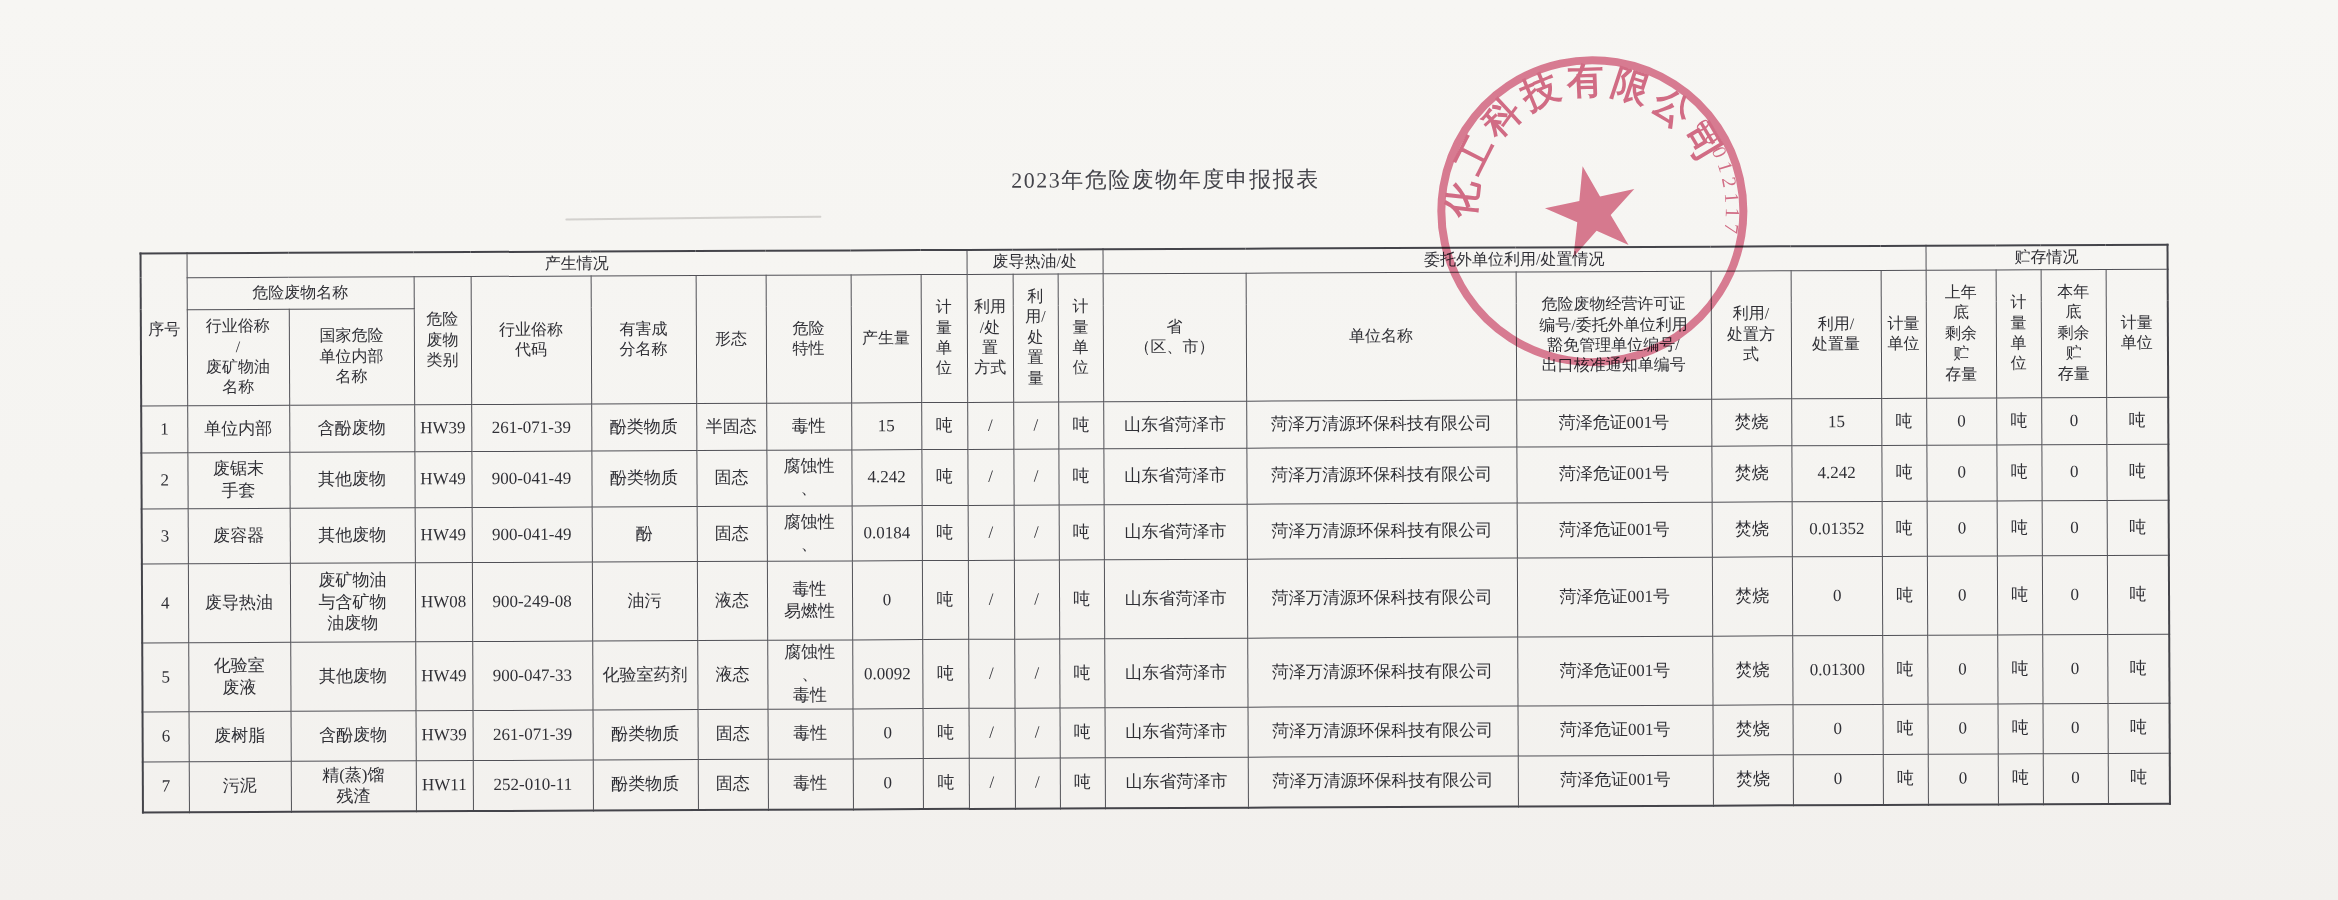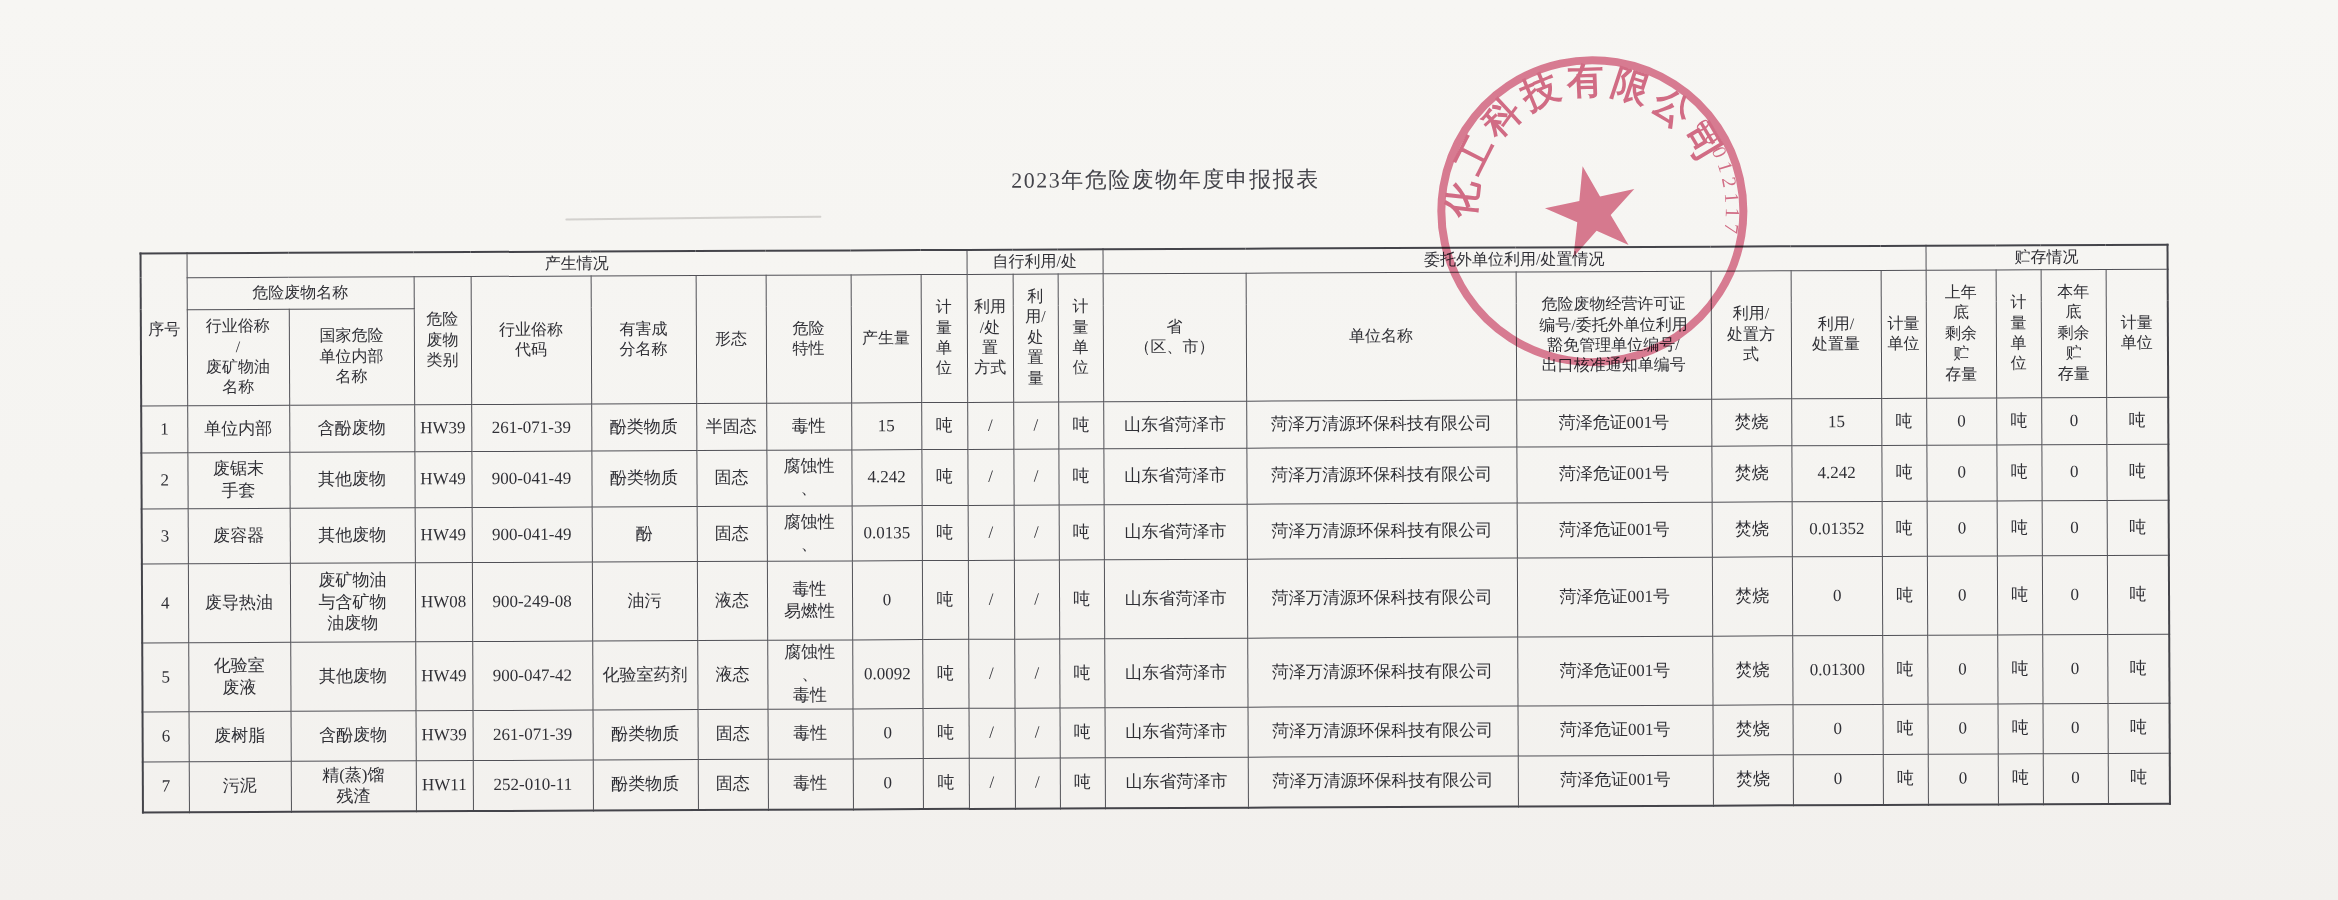--- a/index.html
+++ b/index.html
@@ -84,21 +84,21 @@
         <col style="width:45px">
           <col style="width:70px">
           <col style="width:45px">
         <col style="width:65px">
           <col style="width:62px">
       </colgroup>
       <thead>
         <tr class="hr1">
           <th rowspan="3">序号</th>
           <th colspan="9">产生情况</th>
-          <th colspan="3">自行利用/处</th>
+          <th colspan="3">废导热油/处</th>
           <th colspan="6">委托外单位利用/处置情况</th>
           <th colspan="4">贮存情况</th>
         </tr>
         <tr class="hr2">
           <th colspan="2">危险废物名称</th>
           <th rowspan="2">危险
 废物
 类别</th>
           <th rowspan="2">行业俗称
 代码</th>
@@ -222,21 +222,21 @@
           <tr>
             <td>3</td>
             <td>废容器</td>
             <td>其他废物</td>
             <td>HW49</td>
             <td>900-041-49</td>
             <td>酚</td>
             <td>固态</td>
             <td>腐蚀性
 、</td>
-            <td>0.0135</td>
+            <td>0.0184</td>
             <td>吨</td>
             <td>/</td>
             <td>/</td>
             <td>吨</td>
             <td>山东省菏泽市</td>
             <td>菏泽万清源环保科技有限公司</td>
             <td>菏泽危证001号</td>
             <td>焚烧</td>
             <td>0.01352</td>
             <td>吨</td>
@@ -272,21 +272,21 @@
             <td>吨</td>
             <td>0</td>
             <td>吨</td>
           </tr>
           <tr>
             <td>5</td>
             <td>化验室
 废液</td>
             <td>其他废物</td>
             <td>HW49</td>
-            <td>900-047-42</td>
+            <td>900-047-33</td>
             <td>化验室药剂</td>
             <td>液态</td>
             <td>腐蚀性
 、
 毒性</td>
             <td>0.0092</td>
             <td>吨</td>
             <td>/</td>
             <td>/</td>
             <td>吨</td>

